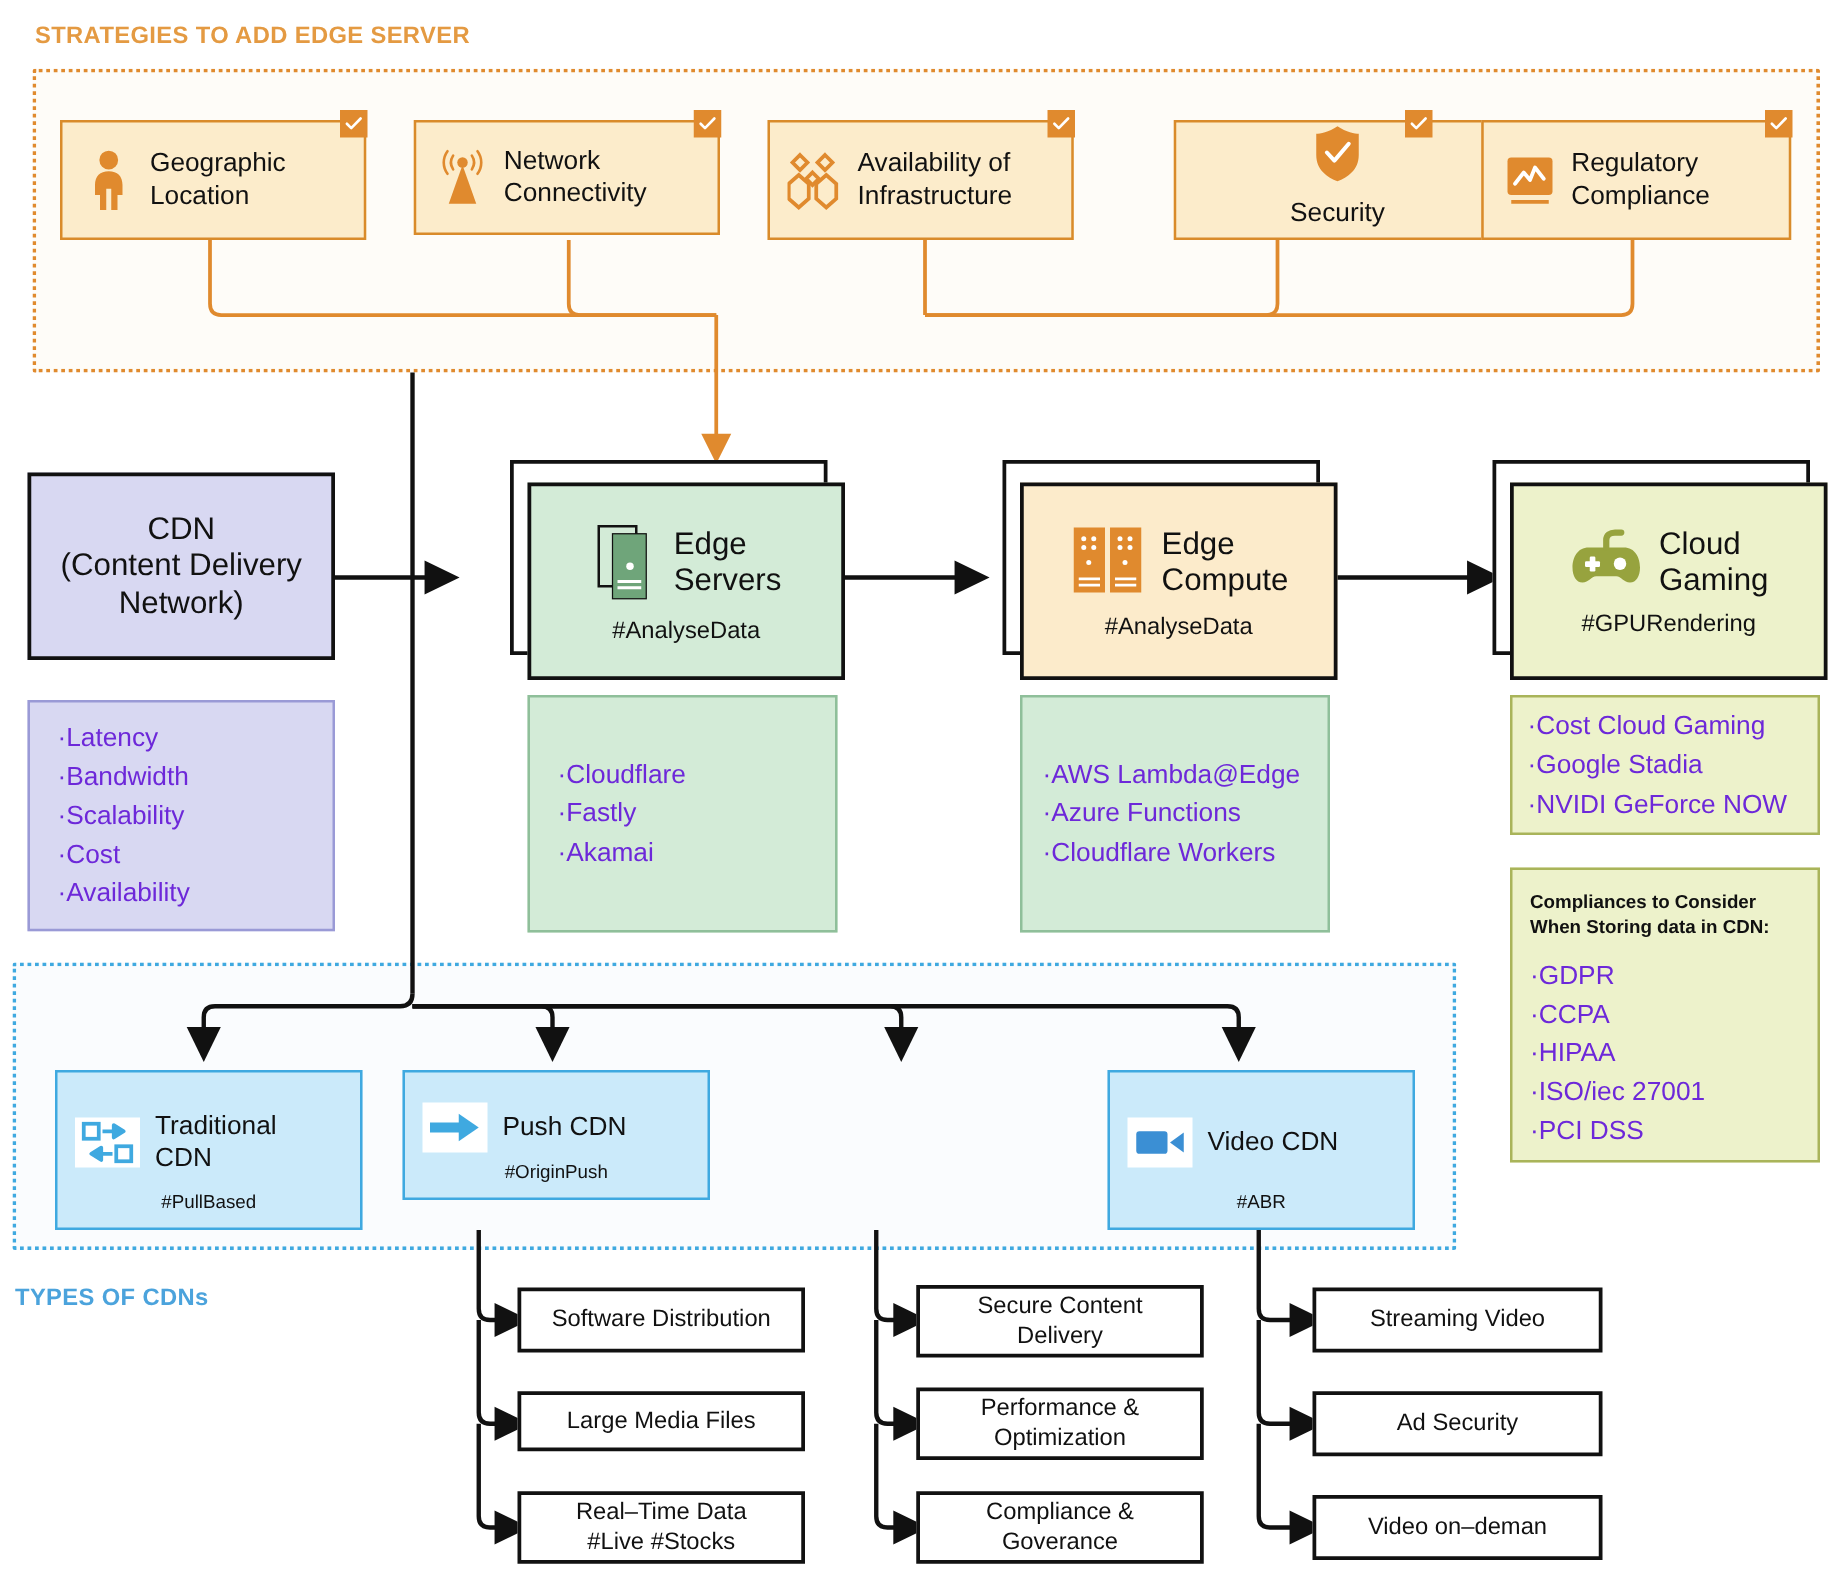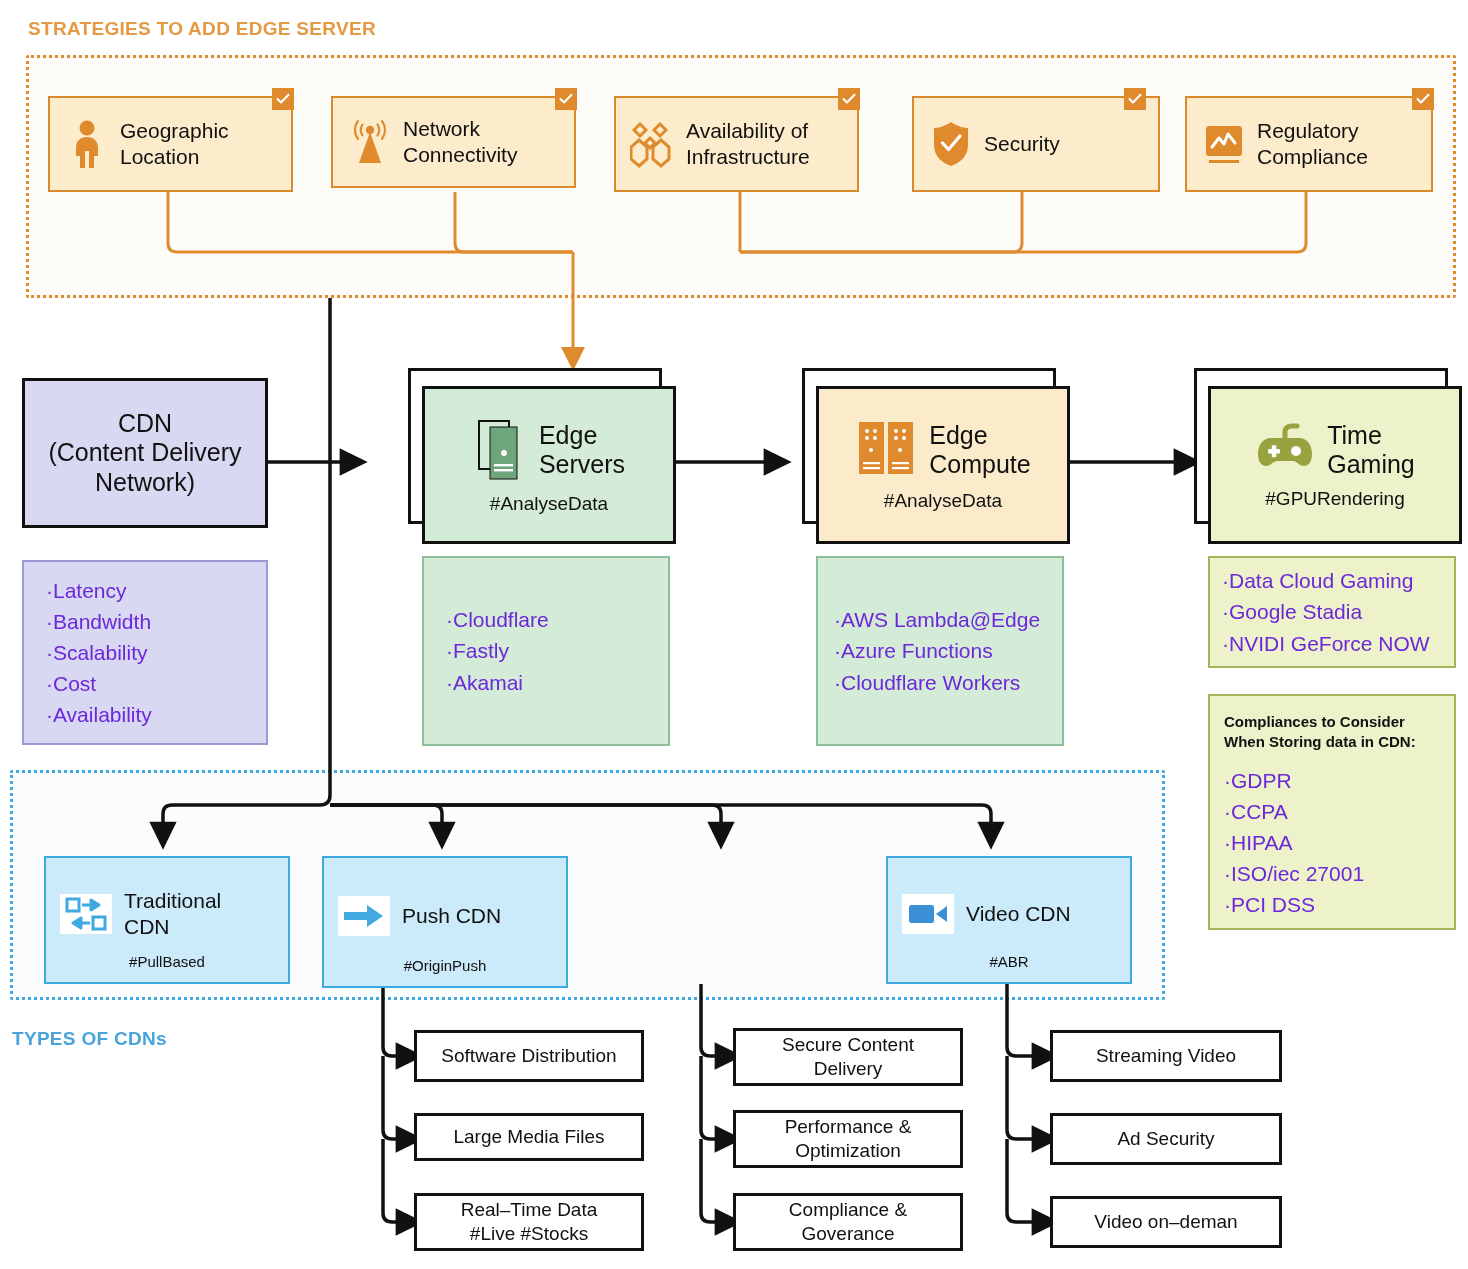--- a/index.html
+++ b/index.html
@@ -161,21 +161,21 @@
     </span>
     <span class="label" style="white-space:pre-line">Availability of
 Infrastructure</span>
   </div>
   <div class="abs check-badge" style="left:838px;top:88px;">
     <svg width="14" height="12" viewBox="0 0 14 12">
         <path d="M1.5 6 L5 9.5 L12.5 1.8" stroke="#fff" stroke-width="2.1" fill="none" stroke-linecap="round" stroke-linejoin="round"></path>
       </svg>
   </div>
 
-  <div class="abs strat" style="left:912px;top:96px;width:248px;height:96px;">
+  <div class="abs strat" style="left:939px;top:96px;width:248px;height:96px;flex-direction:column;">
     <span class="ico">
       <svg width="40" height="48" viewBox="0 0 40 48">
         <path d="M20 2 C13 7 6 8 3 8 v17 c0 12 9 18 17 21 8-3 17-9 17-21 V8 c-3 0-10-1-17-6z" fill="#E08A2E"></path>
         <path d="M11.5 23 L17.5 29.5 L29 16" stroke="#fff" stroke-width="3.2" fill="none" stroke-linecap="round" stroke-linejoin="round"></path>
       </svg>
     </span>
     <span class="label" style="white-space:pre-line">Security</span>
   </div>
   <div class="abs check-badge" style="left:1124px;top:88px;">
     <svg width="14" height="12" viewBox="0 0 14 12">
@@ -284,28 +284,28 @@
           <svg width="60" height="56" viewBox="0 0 60 56">
             <path d="M16 18 C7 18 3 26 3 34 c0 7 3 12 8 12 5 0 7-5 11-5 h16 c4 0 6 5 11 5 5 0 8-5 8-12 0-8-4-16-13-16 H16z" fill="#97A33E"></path>
             <path d="M30 18 V12 c0-4 3-6 7-6 h5" fill="none" stroke="#97A33E" stroke-width="5" stroke-linecap="round"></path>
             <g fill="#fff">
               <rect x="13" y="29" width="12" height="4.5" rx="1"></rect>
               <rect x="16.8" y="25.2" width="4.5" height="12" rx="1"></rect>
               <circle cx="41" cy="31" r="5"></circle>
             </g>
           </svg>
         </span>
-        <span class="flow-title" style="white-space:pre-line;">Time
+        <span class="flow-title" style="white-space:pre-line;">Cloud
 Gaming</span>
       </div>
       <div class="flow-tag">#GPURendering</div>
     </div>
   </div>
   <div class="abs panel" style="left:1208px;top:556px;width:248px;height:112px;background:#EDF2CB;border-color:#A9B45A;padding-left:12px;">
-    <span class="li">·Data Cloud Gaming</span>
+    <span class="li">·Cost Cloud Gaming</span>
     <span class="li">·Google Stadia</span>
     <span class="li">·NVIDI GeForce NOW</span>
   </div>
 
   <div class="abs panel" style="left:1208px;top:694px;width:248px;height:236px;background:#EDF2CB;border-color:#A9B45A;padding-left:14px;justify-content:flex-start;padding-top:16px;">
     <span class="hdr" style="white-space:pre-line;">Compliances to Consider
 When Storing data in CDN:</span>
     <span class="li" style="margin-top:12px;">·GDPR</span>
     <span class="li">·CCPA</span>
     <span class="li">·HIPAA</span>
@@ -322,21 +322,21 @@
           <rect x="29" y="21" width="12" height="12" fill="none" stroke="#3FA9E0" stroke-width="3"></rect>
           <path d="M26 27 h-12 M17 22 l-8 5 8 5 z" fill="#3FA9E0" stroke="#3FA9E0" stroke-width="3" stroke-linejoin="round"></path>
         </svg>
       </span>
       <span class="tname" style="white-space:pre-line;">Traditional
 CDN</span>
     </div>
     <div class="tag">#PullBased</div>
   </div>
 
-  <div class="abs tcard" style="left:322px;top:856px;width:246px;height:132px;">
+  <div class="abs tcard" style="left:322px;top:856px;width:246px;height:104px;">
     <div class="top">
       <span class="ico">
         <svg width="46" height="28" viewBox="0 0 46 28">
           <path d="M3 14 h26" stroke="#3FA9E0" stroke-width="8" stroke-linecap="butt"></path>
           <path d="M26 3 l16 11 -16 11 z" fill="#3FA9E0"></path>
         </svg>
       </span>
       <span class="tname" style="white-space:pre-line;">Push CDN</span>
     </div>
     <div class="tag">#OriginPush</div>

